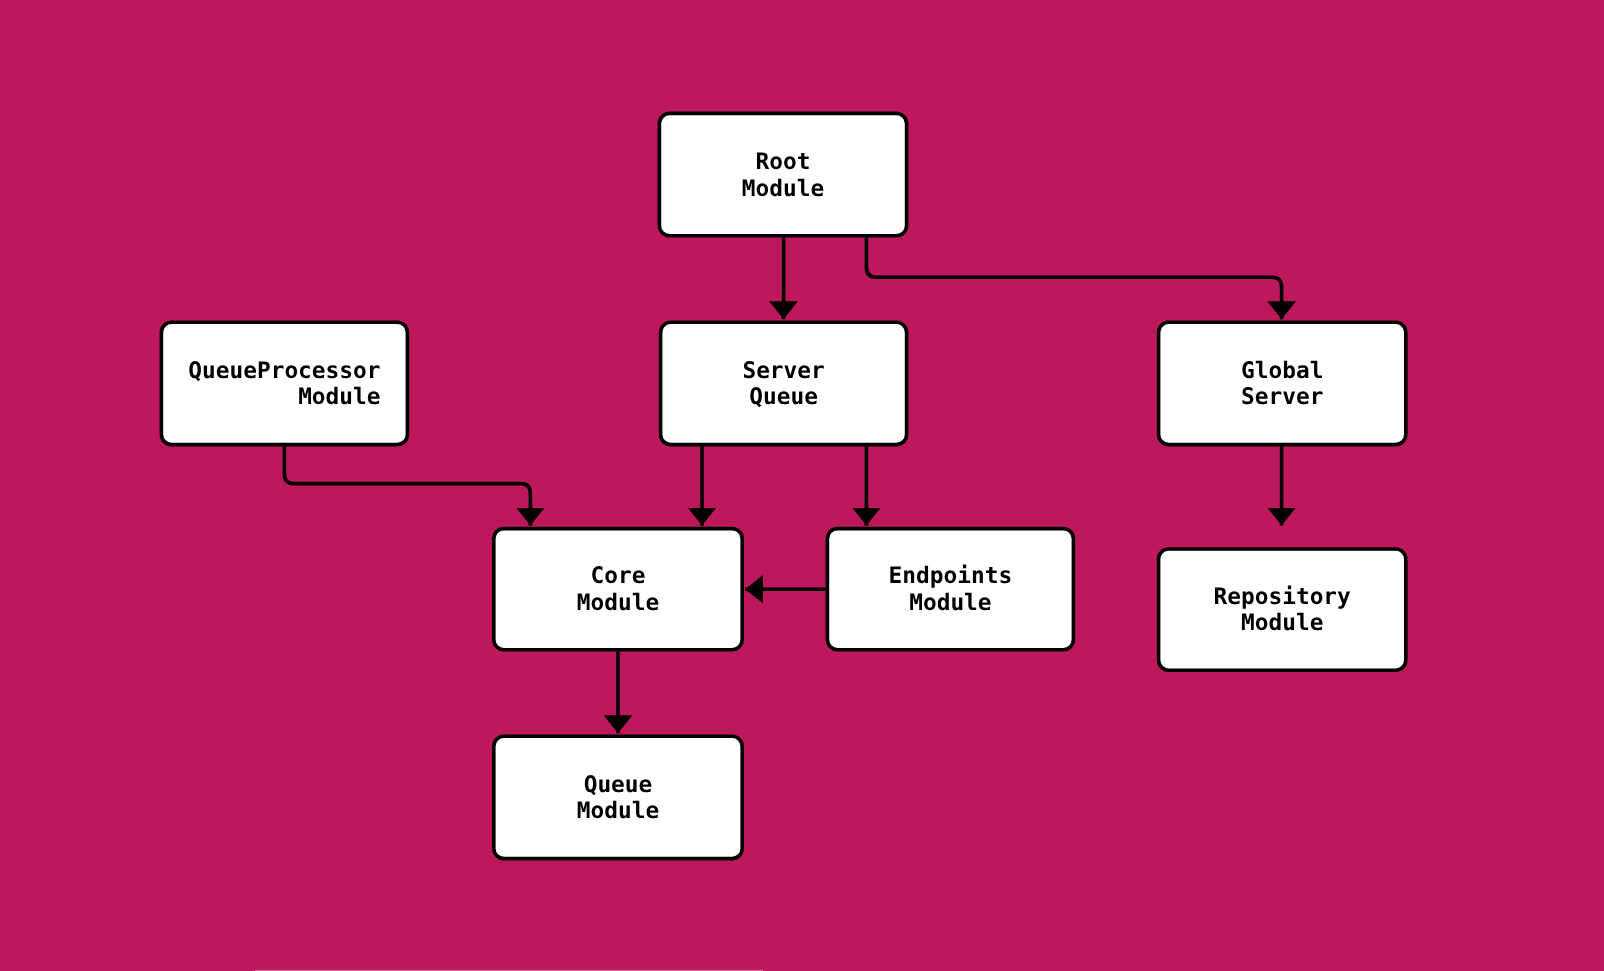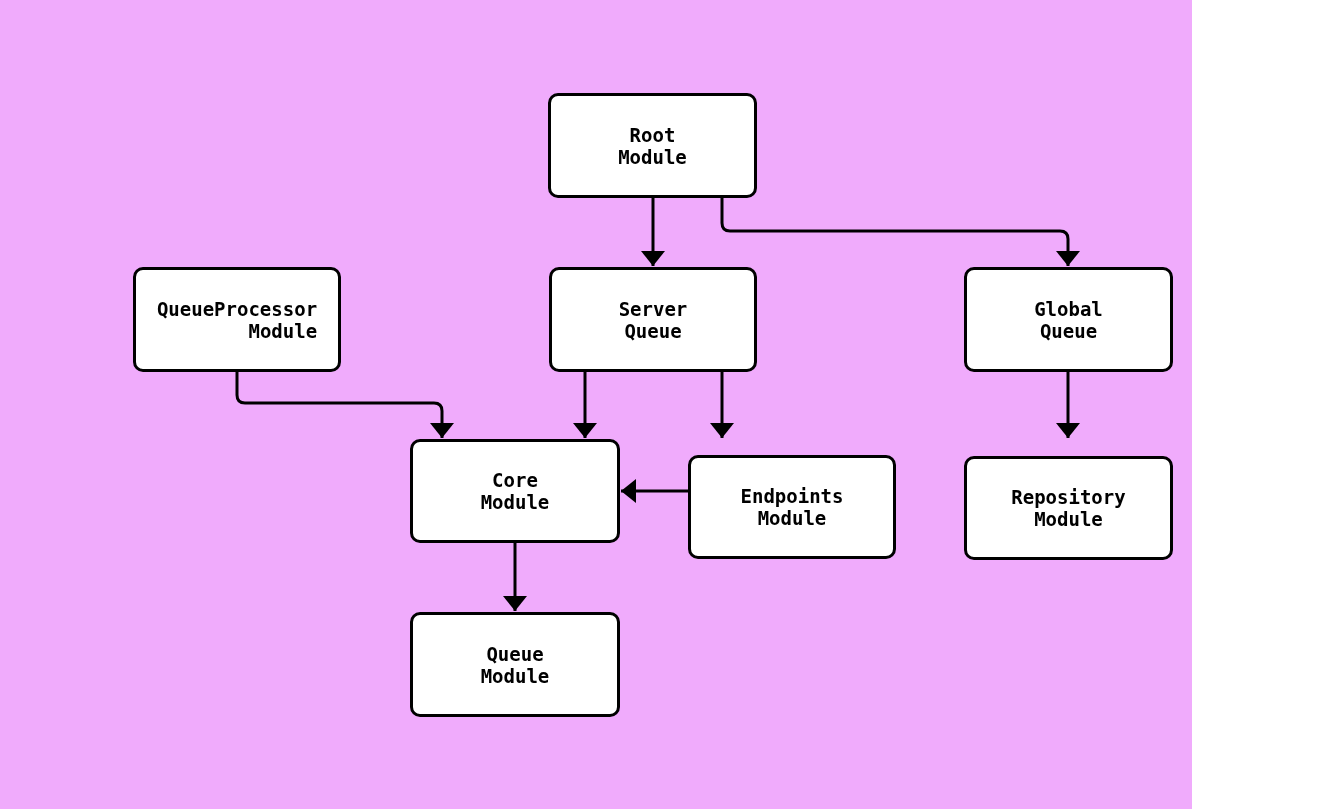--- a/index.html
+++ b/index.html
@@ -2,23 +2,23 @@
 <html><head>
 <meta charset="utf-8">
 <style>
   html, body {
     margin: 0;
     padding: 0;
     background: #ffffff;
   }
   #canvas {
     position: relative;
-    width: 1192px;
+    width: 1337px;
     height: 809px;
-    background: #f0abfc;
+    background: #be185d;
     overflow: hidden;
     font-family: "DejaVu Sans Mono", monospace;
   }
   #edges {
     position: absolute;
     left: 0;
     top: 0;
     width: 1337px;
     height: 809px;
     pointer-events: none;
@@ -79,29 +79,29 @@
 Module</span>
   </div>
 
   <div class="node" style="left:549px; top:267px; width:208px; height:105px;">
     <span class="node-label">Server
 Queue</span>
   </div>
 
   <div class="node" style="left:964px; top:267px; width:209px; height:105px;">
     <span class="node-label">Global
-Queue</span>
+Server</span>
   </div>
 
   <div class="node" style="left:410px; top:439px; width:210px; height:104px;">
     <span class="node-label">Core
 Module</span>
   </div>
 
-  <div class="node" style="left:688px; top:455px; width:208px; height:104px;">
+  <div class="node" style="left:688px; top:439px; width:208px; height:104px;">
     <span class="node-label">Endpoints
 Module</span>
   </div>
 
   <div class="node" style="left:964px; top:456px; width:209px; height:104px;">
     <span class="node-label">Repository
 Module</span>
   </div>
 
   <div class="node" style="left:410px; top:612px; width:210px; height:105px;">

